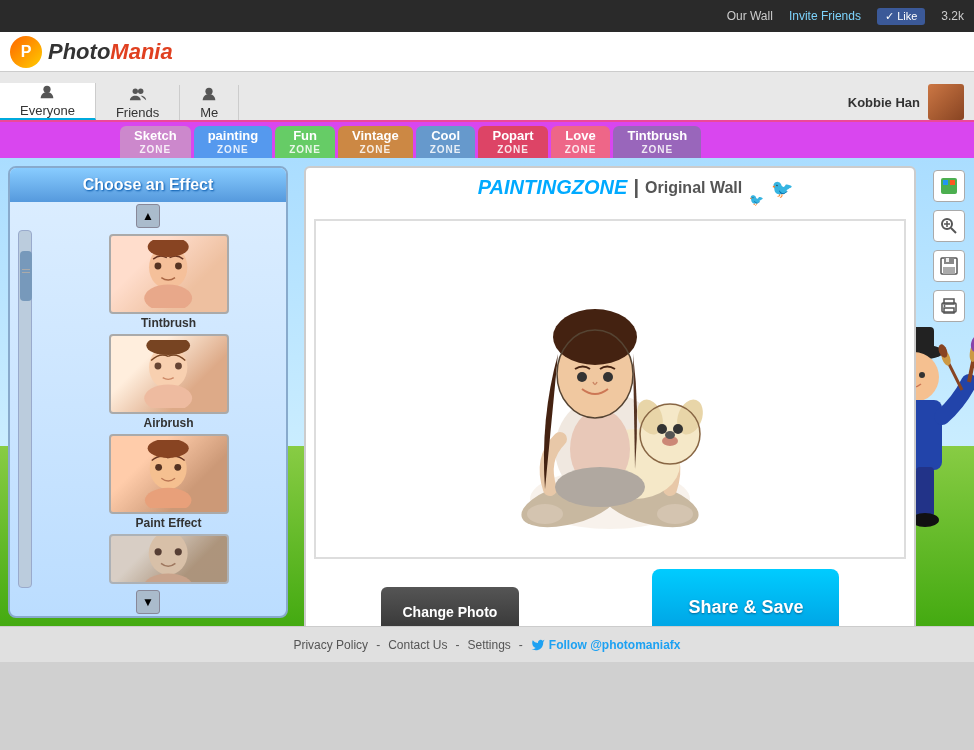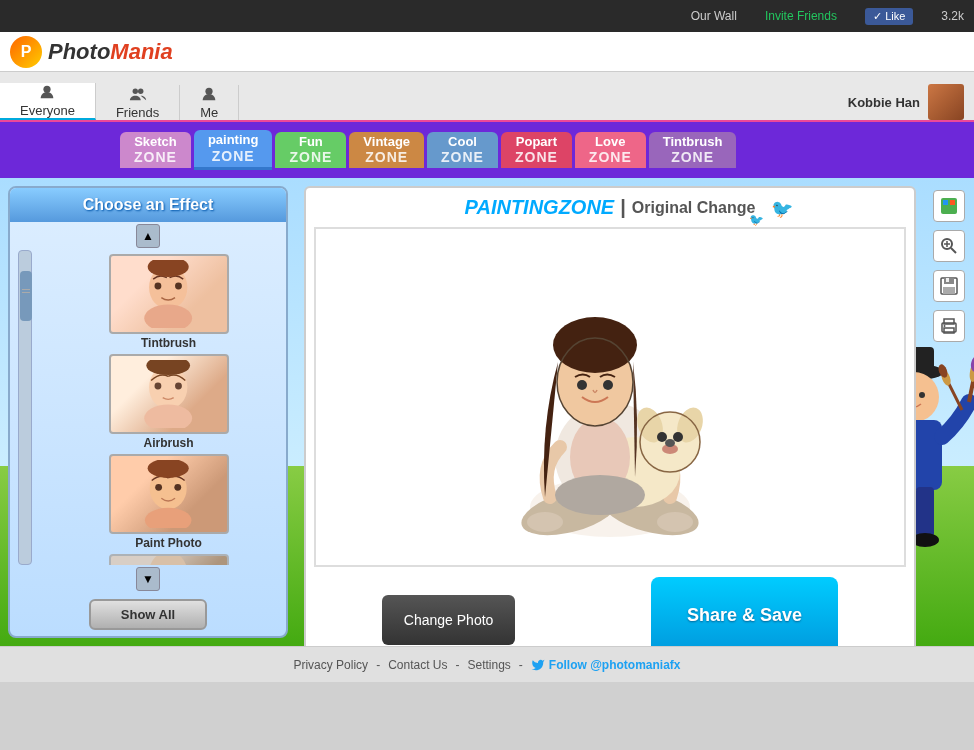--- a/index.html
+++ b/index.html
@@ -6,21 +6,21 @@
     body { width: 974px; height: 750px; overflow: hidden; background: #d0d0d0; font-family: Arial, sans-serif; }
 
     
     #topbar {
       background: #2a2a2a;
       height: 32px;
       display: flex;
       align-items: center;
       justify-content: flex-end;
       padding: 0 10px;
-      gap: 28px;
+      gap: 16px;
     }
     #like-btn {
       background: #3b5998;
       color: white;
       font-size: 11px;
       padding: 2px 8px;
       border-radius: 3px;
       cursor: pointer;
       display: flex;
       align-items: center;
@@ -74,43 +74,43 @@
     }
     .user-avatar {
       width: 36px; height: 36px;
       background: #cc6633;
       border-radius: 3px;
       overflow: hidden;
     }
 
     
     #zonetabs {
-      background: #6d28d9;
-      height: 56px;
-      display: flex;
-      align-items: center;
+      background: #d946ef;
+      height: 36px;
+      display: flex;
+      align-items: flex-start;
       padding: 4px 6px;
       gap: 3px;
       padding-left: 120px;
     }
     .zone-tab {
       display: flex;
       flex-direction: column;
       align-items: center;
       justify-content: center;
       padding: 2px 14px;
       border-radius: 6px 6px 0 0;
       cursor: pointer;
       font-size: 11px;
       font-weight: bold;
       color: white;
       line-height: 1.2;
     }
     .zone-tab .zone-name { font-size: 13px; }
-    .zone-tab .zone-label { font-size: 14px; letter-spacing: 1px; opacity: 0.85; }
+    .zone-tab .zone-label { font-size: 10px; letter-spacing: 1px; opacity: 0.85; }
     .zone-sketch { background: #cc88cc; }
     .zone-painting { background: #5599ee; border-bottom: 3px solid #3377cc; }
     .zone-fun { background: #66cc66; }
     .zone-vintage { background: #cc8844; }
     .zone-cool { background: #6699cc; }
     .zone-popart { background: #dd4466; }
     .zone-love { background: #ee6688; }
     .zone-artistic { background: #9966bb; }
 
     
@@ -203,21 +203,21 @@
       border: 2px solid #ccc;
       border-radius: 6px;
       padding: 8px;
       flex: 1;
       position: relative;
     }
     #zone-header {
       text-align: left;
       font-size: 18px;
       font-weight: bold;
-      margin-bottom: 8px;
+      margin-bottom: 20px;
       display: flex;
       align-items: center;
       justify-content: center;
       gap: 6px;
     }
     #zone-header .painting-text { color: #00aaff; font-style: italic; font-weight: 900; font-size: 20px; }
     #zone-header .divider { color: #555; font-size: 20px; }
     #zone-header .orig-text { color: #555; font-size: 16px; }
 
     #photo-area {
@@ -237,21 +237,21 @@
       align-items: center;
       padding: 10px 0 4px;
     }
     #change-photo-btn {
       background: linear-gradient(to bottom, #555, #333);
       color: white;
       border: none;
       border-radius: 6px;
       padding: 17px 22px;
       font-size: 14px;
-      font-weight: normal;
+      font-weight: bold;
       cursor: pointer;
       margin-top: 8px;
     }
     #share-save-btn {
       background: linear-gradient(to bottom, #00ccff, #0099dd);
       color: white;
       border: none;
       border-radius: 8px;
       padding: 28px 36px;
       font-size: 18px;
@@ -349,21 +349,21 @@
       position: absolute;
       top: 20px;
       left: 1px;
     }
   </style>
 </head>
 <body>
 
 <div id="topbar">
   <span style="color:#ccc;font-size:12px;cursor:pointer;">Our Wall</span>
-  <span style="color:#22c55e;font-size:12px;cursor:pointer;">Invite Friends</span>
+  <span style="color:#7dd3fc;font-size:12px;cursor:pointer;">Invite Friends</span>
   <div id="like-btn">
     <span>✓</span>
     <span>Like</span>
   </div>
   <span id="like-count">3.2k</span>
 </div>
 
 <div id="logobar">
   <div style="display:flex;align-items:center;gap:6px;">
     <div style="width:32px;height:32px;background:linear-gradient(135deg,#ff6600,#ffcc00);border-radius:50%;display:flex;align-items:center;justify-content:center;">
@@ -510,21 +510,21 @@
                   <ellipse cx="50" cy="88" rx="34" ry="18" fill="#e8a07a"></ellipse>
                   <circle cx="36" cy="40" r="5" fill="#553322"></circle>
                   <circle cx="64" cy="40" r="5" fill="#553322"></circle>
                   <path d="M40 56 Q50 64 60 56" stroke="#bb7755" fill="none" stroke-width="2"></path>
                   <path d="M26 30 Q38 20 50 26" stroke="#663322" fill="none" stroke-width="2"></path>
                   <path d="M50 26 Q62 20 74 30" stroke="#663322" fill="none" stroke-width="2"></path>
                   <ellipse cx="50" cy="12" rx="30" ry="14" fill="#884422"></ellipse>
                 </svg>
               </div>
             </div>
-            <span class="effect-label">Paint Photo</span>
+            <span class="effect-label">Paint Effect</span>
           </div>
 
           <div class="effect-item" style="opacity:0.85;">
             <div class="effect-thumb face-bg-4" style="height:50px;overflow:hidden;">
               <div class="thumb-inner" style="height:80px;">
                 <svg viewBox="0 0 100 100">
                   <ellipse cx="50" cy="42" rx="27" ry="30" fill="#ddbb99"></ellipse>
                   <ellipse cx="50" cy="88" rx="34" ry="18" fill="#cc9977"></ellipse>
                   <circle cx="36" cy="40" r="5" fill="#442211"></circle>
                   <circle cx="64" cy="40" r="5" fill="#442211"></circle>
@@ -532,30 +532,29 @@
                 </svg>
               </div>
             </div>
 
           </div>
         </div>
       </div>
 
       <div class="scroll-down">▼</div>
 
-      <button id="show-all-btn">Show All</button>
     </div>
 
     <div id="centerpanel" style="z-index:2;">
       <div id="photo-container">
 
         <div id="zone-header">
           <span class="painting-text">PAINTINGZONE</span>
           <span class="divider">|</span>
-          <span class="orig-text">Original Change</span>
+          <span class="orig-text">Original Wall</span>
         </div>
 
         <div id="photo-area">
 
           <svg viewBox="0 0 320 340" width="320" height="340">
 
             <rect width="320" height="340" fill="white"></rect>
 
             <ellipse cx="160" cy="280" rx="80" ry="30" fill="#e8d5c0" opacity="0.3"></ellipse>
 

